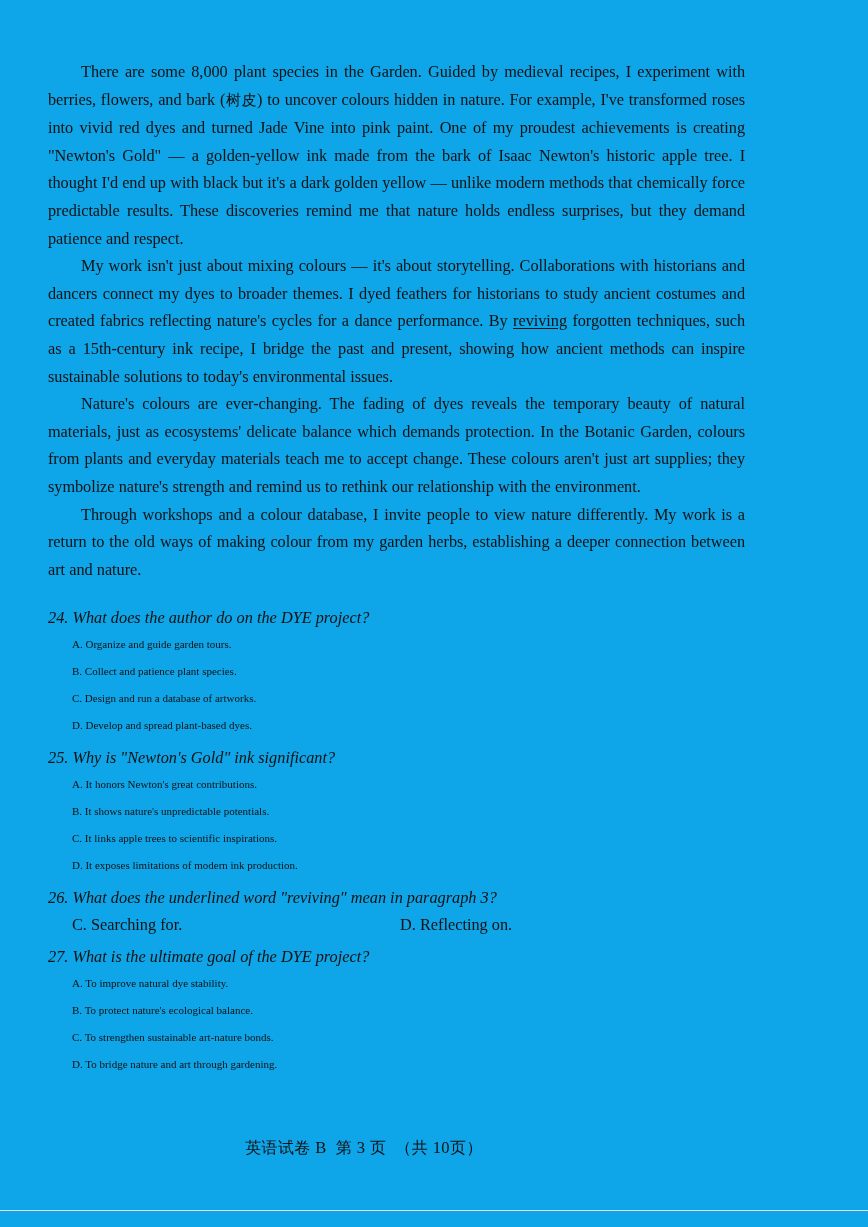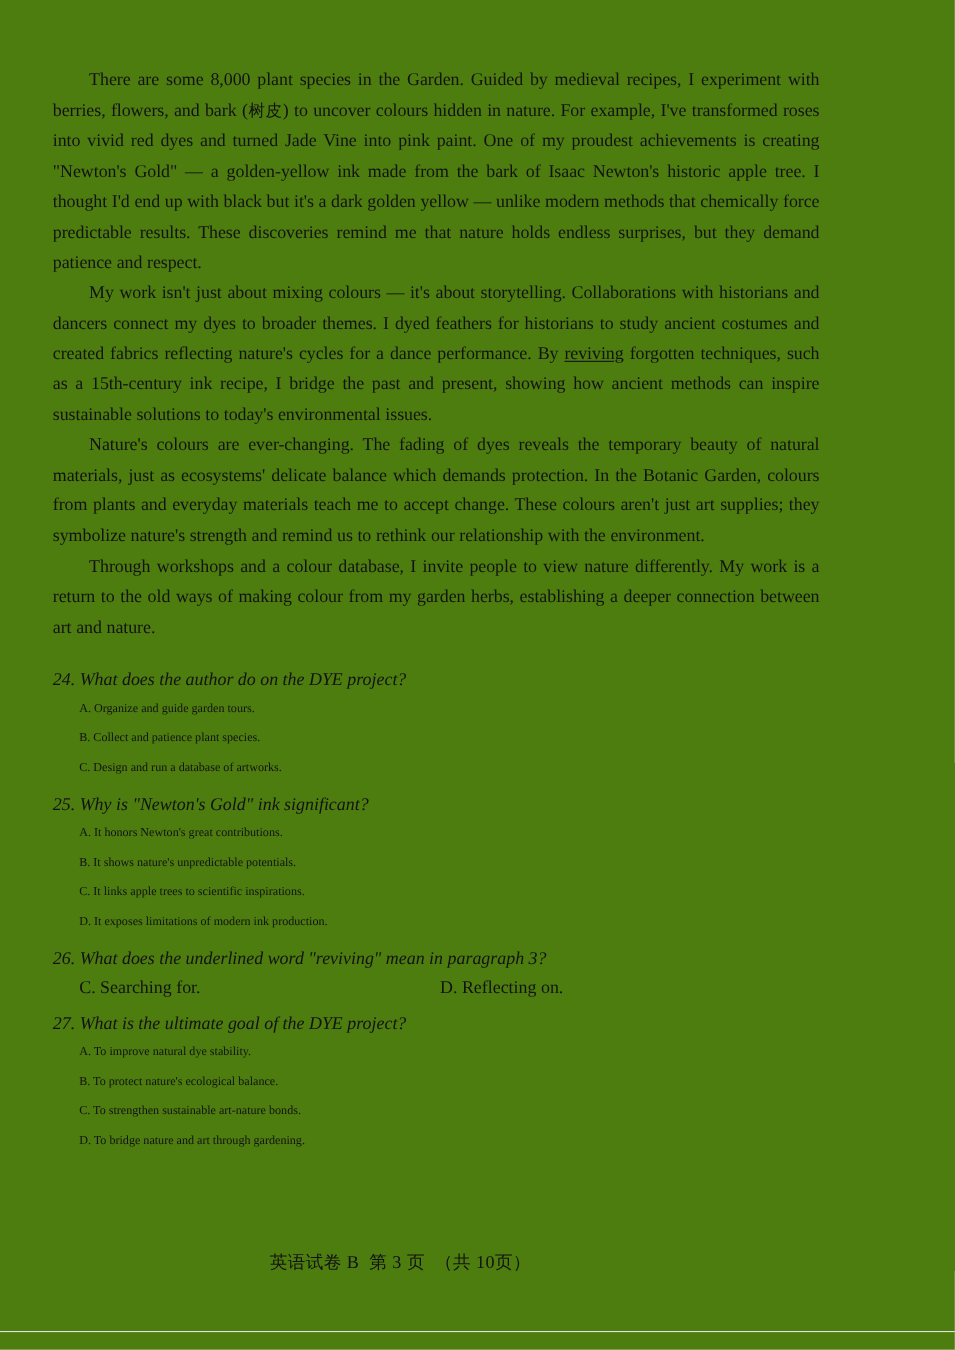--- a/index.html
+++ b/index.html
@@ -15,21 +15,21 @@
     color: #121212;
     overflow: hidden;
   }
 
   .page {
     position: absolute;
     left: 0;
     top: 0;
     width: 868px;
     height: 1227px;
-    background: #4d7c0f;
+    background: #0ea5e9;
   }
 
   .content {
     position: absolute;
     left: 48px;
     top: 58px;
     width: 697px;
   }
 
   
@@ -139,20 +139,21 @@
 
     </div>
 
     <div class="questions">
 
       <div class="q-block">
         <p class="q-stem">24. What does the author do on the DYE project?</p>
         <p class="q-opt">A. Organize and guide garden tours.</p>
         <p class="q-opt">B. Collect and patience plant species.</p>
         <p class="q-opt">C. Design and run a database of artworks.</p>
+        <p class="q-opt">D. Develop and spread plant-based dyes.</p>
       </div>
 
       <div class="q-block">
         <p class="q-stem">25. Why is "Newton's Gold" ink significant?</p>
         <p class="q-opt">A. It honors Newton's great contributions.</p>
         <p class="q-opt">B. It shows nature's unpredictable potentials.</p>
         <p class="q-opt">C. It links apple trees to scientific inspirations.</p>
         <p class="q-opt">D. It exposes limitations of modern ink production.</p>
       </div>
 

